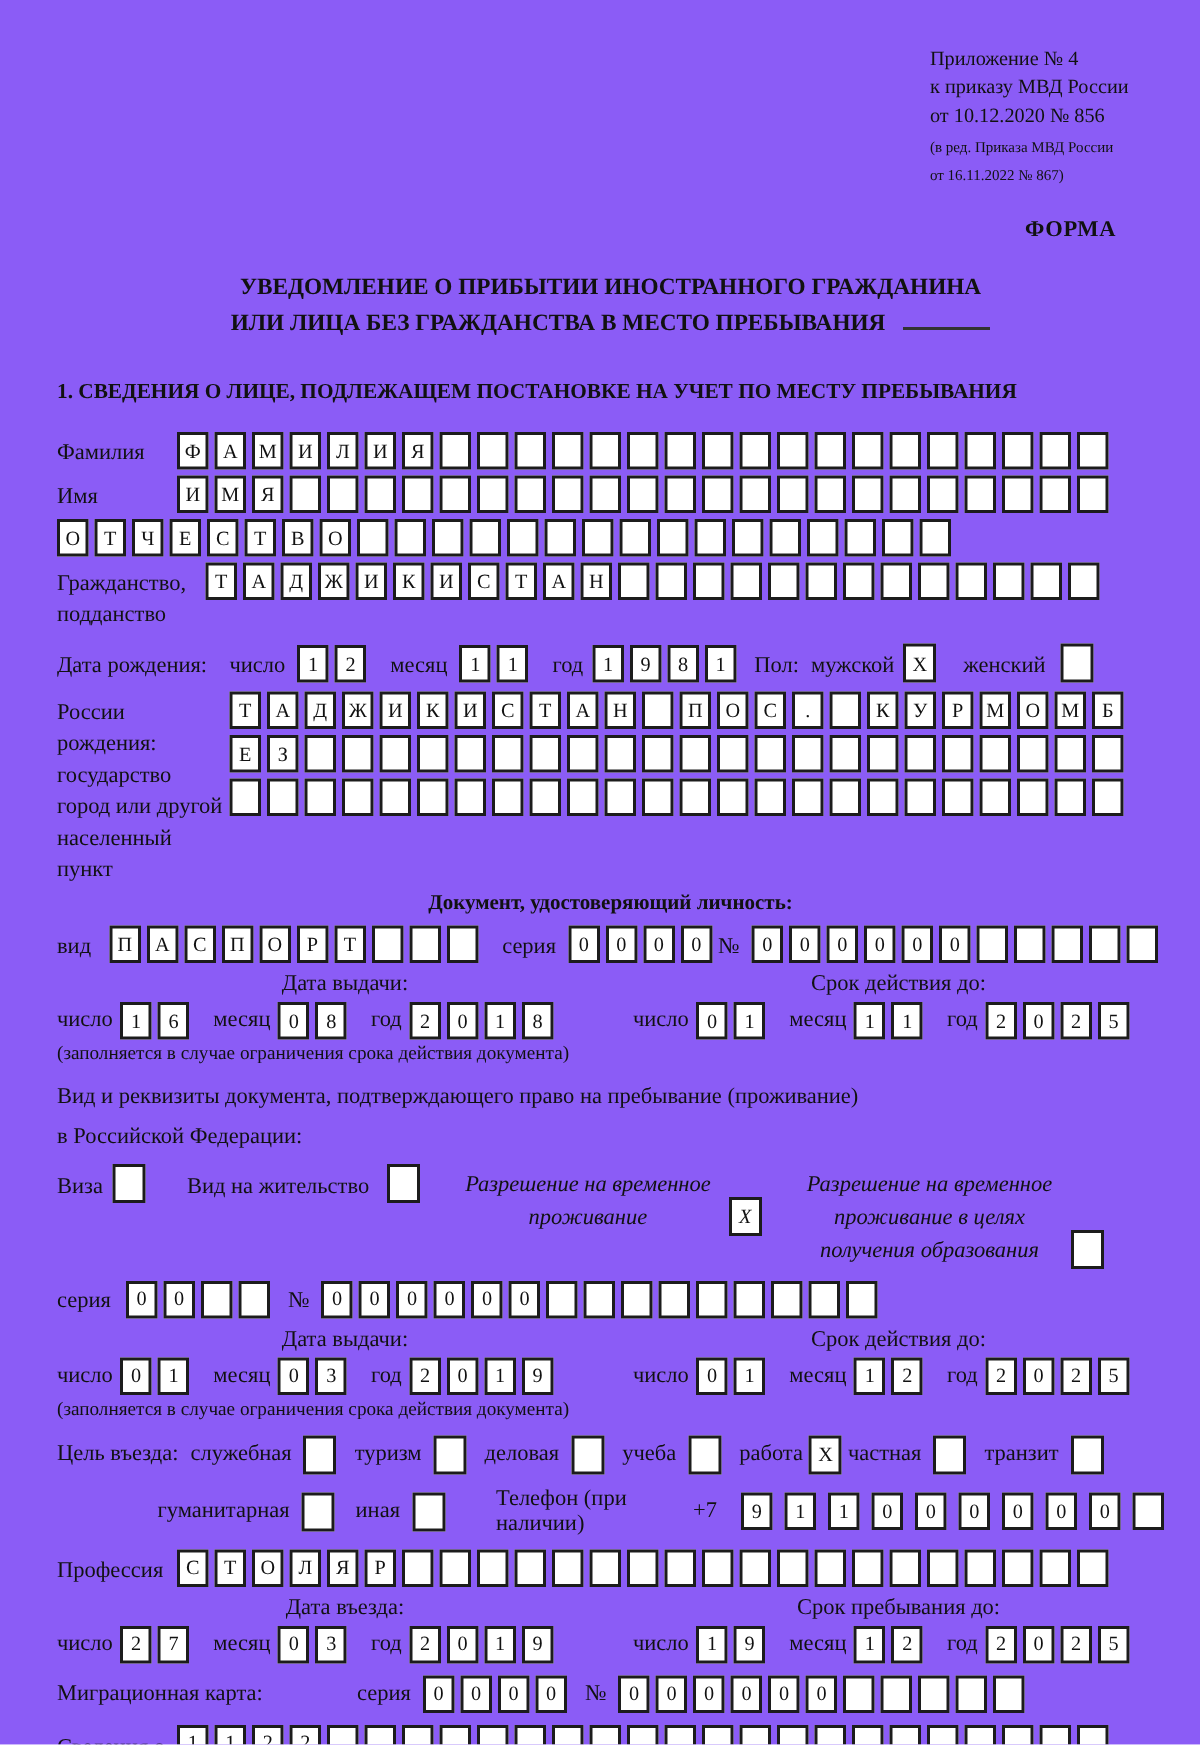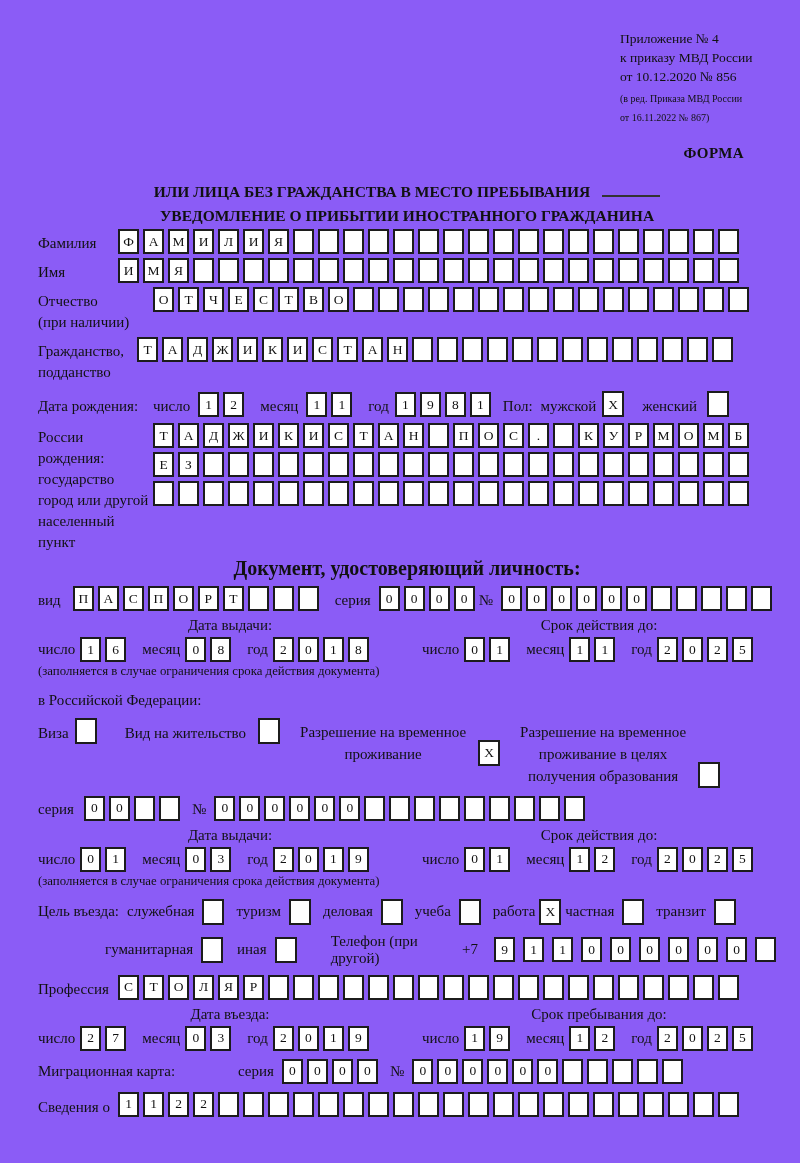--- a/index.html
+++ b/index.html
@@ -34,23 +34,23 @@
   .row { display: flex; align-items: flex-start; margin-bottom: 4px; }
   .lbl { flex: none; padding-top: 4px; line-height: 1.4; }
   .w80  { width: 80px; }
   .w100 { width: 99px; }
   .w115 { width: 115px; }
   .w77  { width: 77px; }
   .stack > .cells { margin-bottom: 4px; }
 
   .inline-lbl { padding-top: 4px; line-height: 1.3; }
   .mr6 { margin-right: 6px; } .mr8 { margin-right: 8px; } .mr10 { margin-right: 10px; }
-  .ml8 { margin-left: 8px; } .ml12 { margin-left: 12px; } .ml14 { margin-left: 14px; } .ml20 { margin-left: 20px; } .ml28 { margin-left: 28px; }
-
-  .doc-head { text-align: center; font-weight: bold; font-size: 20px; margin: 4px 0 6px 0; }
+  .ml8 { margin-left: 8px; } .ml12 { margin-left: 12px; } .ml14 { margin-left: 14px; } .ml20 { margin-left: 30px; font-style: italic; } .ml28 { margin-left: 28px; }
+
+  .doc-head { text-align: center; font-weight: bold; font-size: 14px; margin: 4px 0 6px 0; }
 
   
   .dates { display: flex; margin-top: 6px; }
   .dcol { width: 384px; }
   .dcol.right { flex: 1; }
   .dtitle { text-align: center; margin-bottom: 3px; }
   .drow { display: flex; align-items: center; }
   .drow .dl { margin-right: 5px; }
   .drow .cells { margin-right: 12px; }
   .drow .cells:last-child { margin-right: 0; }
@@ -84,26 +84,27 @@
     <div>Приложение № 4</div>
     <div>к приказу МВД России</div>
     <div>от 10.12.2020 № 856</div>
     <div class="amend">(в ред. Приказа МВД России</div>
     <div class="amend">от 16.11.2022 № 867)</div>
   </div>
 
   <div class="forma">ФОРМА</div>
 
   <div class="title">
+    <div>УВЕДОМЛЕНИЕ О ПРИБЫТИИ ИНОСТРАННОГО ГРАЖДАНИНА</div>
     <div>
       <span>ИЛИ ЛИЦА БЕЗ ГРАЖДАНСТВА В МЕСТО ПРЕБЫВАНИЯ</span><span class="blank-line"></span>
     </div>
-    <div>УВЕДОМЛЕНИЕ О ПРИБЫТИИ ИНОСТРАННОГО ГРАЖДАНИНА</div>
-  </div>
-
+  </div>
+
+  <div class="sec">1. СВЕДЕНИЯ О ЛИЦЕ, ПОДЛЕЖАЩЕМ ПОСТАНОВКЕ НА УЧЕТ ПО МЕСТУ ПРЕБЫВАНИЯ</div>
 
   <div class="row">
     <div class="lbl w80">Фамилия</div>
     <div class="cells">
         <div class="cell">Ф</div>
         <div class="cell">А</div>
         <div class="cell">М</div>
         <div class="cell">И</div>
         <div class="cell">Л</div>
         <div class="cell">И</div>
@@ -154,24 +155,20 @@
         <div class="cell"></div>
         <div class="cell"></div>
         <div class="cell"></div>
         <div class="cell"></div>
         <div class="cell"></div>
         <div class="cell"></div>
       </div>
   </div>
 
   <div class="row">
-    <div class="lbl w115">
-      <div>Отчество</div>
-      <div>(при наличии)</div>
-    </div>
     <div class="cells">
         <div class="cell">О</div>
         <div class="cell">Т</div>
         <div class="cell">Ч</div>
         <div class="cell">Е</div>
         <div class="cell">С</div>
         <div class="cell">Т</div>
         <div class="cell">В</div>
         <div class="cell">О</div>
         <div class="cell"></div>
@@ -422,20 +419,21 @@
             <div class="cell">0</div>
             <div class="cell">2</div>
             <div class="cell">5</div>
           </div>
       </div>
     </div>
   </div>
   <div class="note-right">(заполняется в случае ограничения срока действия документа)</div>
 
   <div class="para">
+    <div>Вид и реквизиты документа, подтверждающего право на пребывание (проживание)</div>
     <div>в Российской Федерации:</div>
   </div>
 
   <div class="opts">
     <div class="opt">
       <div class="opt-lines" style="padding-top:4px;">Виза</div>
       <div class="cell cb" style="margin-left:6px;"></div>
     </div>
     <div class="opt ml28">
       <div class="opt-lines" style="padding-top:4px;">Вид на жительство</div>
@@ -550,21 +548,21 @@
     <div class="cell cb"></div>
     <span class="ml12">транзит</span>
     <div class="cell cb"></div>
   </div>
 
   <div class="phone-row">
     <span style="margin-left:67px;">гуманитарная</span>
     <div class="cell cb"></div>
     <span class="ml14">иная</span>
     <div class="cell cb"></div>
-    <span style="margin-left:34px;">Телефон (при другой)</span>
+    <span style="margin-left:34px;">Телефон (при наличии)</span>
     <span style="margin-left:28px;">+7</span>
     <div class="cells" style="margin-left:8px;">
         <div class="cell">9</div>
         <div class="cell">1</div>
         <div class="cell">1</div>
         <div class="cell">0</div>
         <div class="cell">0</div>
         <div class="cell">0</div>
         <div class="cell">0</div>
         <div class="cell">0</div>

